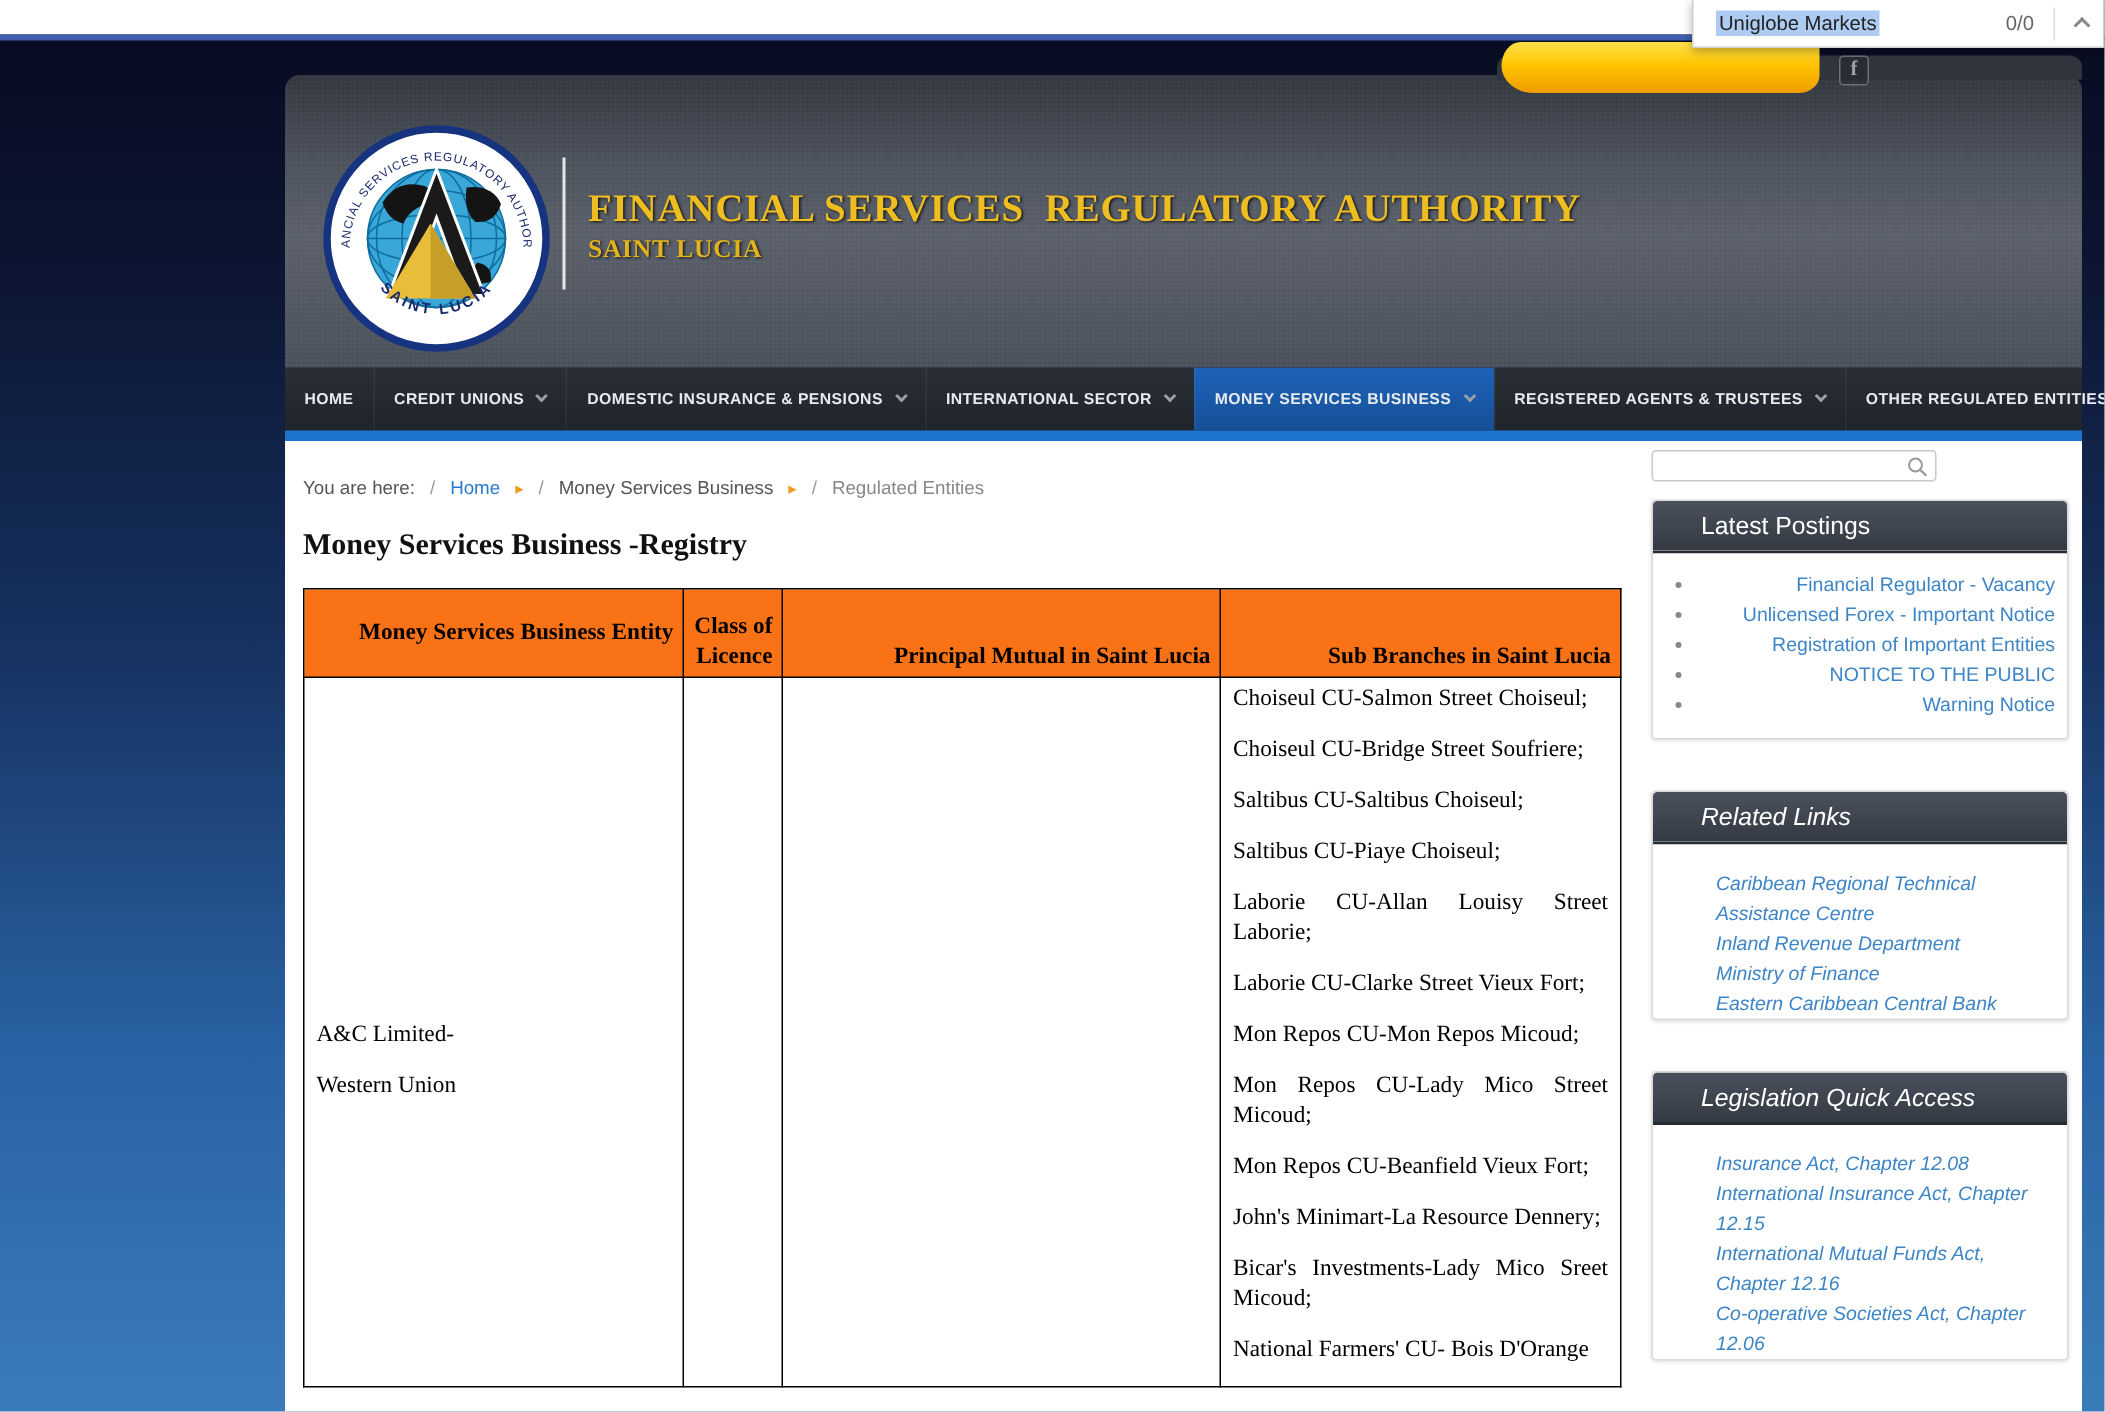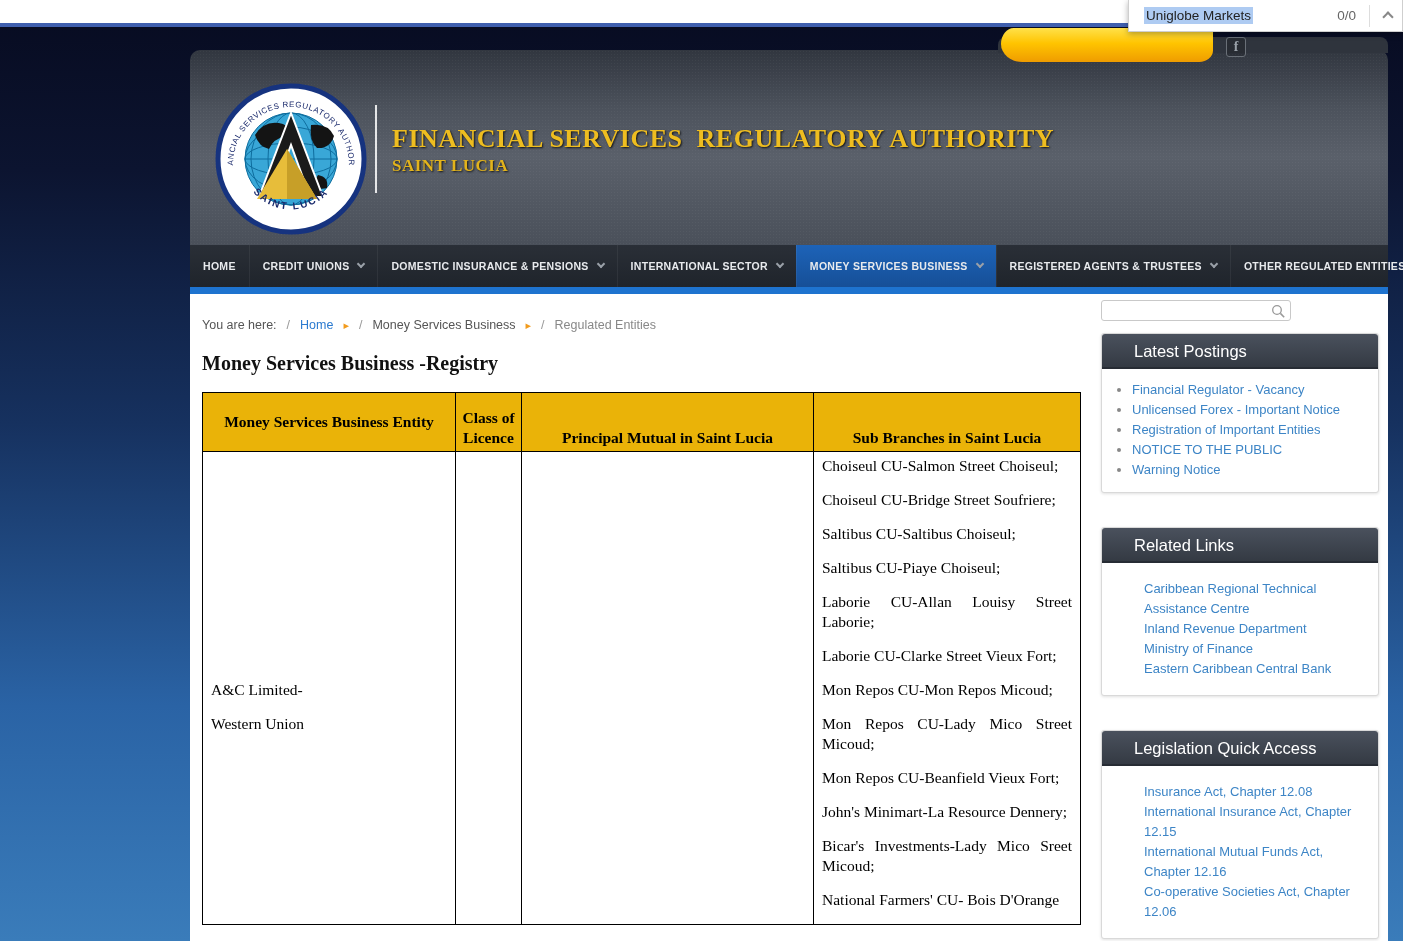--- a/index.html
+++ b/index.html
@@ -52,43 +52,43 @@
   .page-title { margin-top:6px; font-size:27px; font-weight:400; color:#1f7dd8; }
   .crumbs { display:flex; align-items:center; gap:10px; margin-top:24px; font-size:12.5px; color:#555; }
   .crumbs .sep { color:#999; }
   .crumbs .lnk { color:#2a7ad0; cursor:pointer; }
   .crumbs .arrow { color:#f29b1d; font-size:11px; }
   .crumbs .cur { color:#888; }
   .registry-title { margin-top:20px; font-family:"Liberation Serif", serif; font-weight:bold; font-size:20px; color:#111; }
 
   table.reg { margin-top:17px; width:878px; border-collapse:collapse; table-layout:fixed; }
   table.reg th, table.reg td { border:1px solid #000; font-family:"Liberation Serif", serif; font-size:15.5px; }
-  table.reg th { background:#eab308; text-align:center; padding:3px 6px; line-height:20px; height:59px; vertical-align:bottom; font-weight:bold; }
+  table.reg th { background:#f97316; text-align:right; padding:3px 6px; line-height:20px; height:59px; vertical-align:bottom; font-weight:bold; }
   table.reg th.th-entity { vertical-align:middle; }
   col.c1{width:253px} col.c2{width:66px} col.c3{width:292px} col.c4{width:267px}
   td.cell-entity { vertical-align:middle; padding:60px 8px 8px 8px; }
   td.cell-entity p { margin:0 0 14px; line-height:20px; }
   td.cell-licence, td.cell-office { vertical-align:top; }
   td.cell-branches { vertical-align:top; padding:4px 8px 0 8px; }
   td.cell-branches p { margin:0 0 14px; line-height:20px; text-align:justify; }
 
   
   .sidebar { position:absolute; left:911px; top:6px; width:278px; }
   .searchwrap { position:relative; width:190px; height:21px; border:1px solid #c9c9c9; border-radius:3px; background:#fff; }
   .searchwrap input { position:absolute; inset:0; border:none; outline:none; width:100%; height:100%;
     padding:0 22px 0 6px; font-size:12px; background:transparent; }
   .searchwrap svg { position:absolute; right:4px; top:3px; }
   .box { margin-top:12px; border:1px solid #d9d9d9; border-radius:3px; background:#fff; box-shadow:0 1px 3px rgba(0,0,0,0.12); }
-  .box + .box { margin-top:34px; }
+  .box + .box { margin-top:34px;font-style:italic; }
   .boxhdr { height:35px; line-height:35px; padding:0 32px; border-radius:3px 3px 0 0; color:#fff; font-size:16.5px;
     background:linear-gradient(180deg,#4a515d 0%,#343a43 100%); border-bottom:2px solid #272c34; }
-  ul.postings { margin:14px 8px 16px 30px; list-style:disc; color:#888; }
+  ul.postings { margin:14px 8px 16px 30px; list-style:disc; color:#888;text-align:right; }
   ul.postings li { margin-bottom:7px; font-size:13px; line-height:13px; }
   .box a { color:#3d85c6; text-decoration:none; cursor:pointer; }
-  .linklist { padding:16px 14px 16px 42px; }
+  .linklist { padding:16px 14px 0 42px; }
   .linklist a { display:block; font-size:13px; line-height:20px; }
 
   
   .findbar { position:absolute; left:1128px; top:0; width:275px; height:32px; z-index:99;
     background:#fff; border:1px solid #cfcfcf; border-top:none; box-shadow:0 2px 6px rgba(0,0,0,0.3);
     display:flex; align-items:center; padding:0 10px 0 15px; }
   .findbar .sel { background:#aecbf2; color:#222; font-size:13.5px; padding:1px 2px; }
   .findbar .cnt { margin-left:auto; color:#666; font-size:13.5px; }
   .findbar .fdiv { width:1px; height:22px; background:#ddd; margin:0 14px 0 13px; }
   .chev-up { width:8px; height:8px; border-left:2px solid #888; border-top:2px solid #888;

